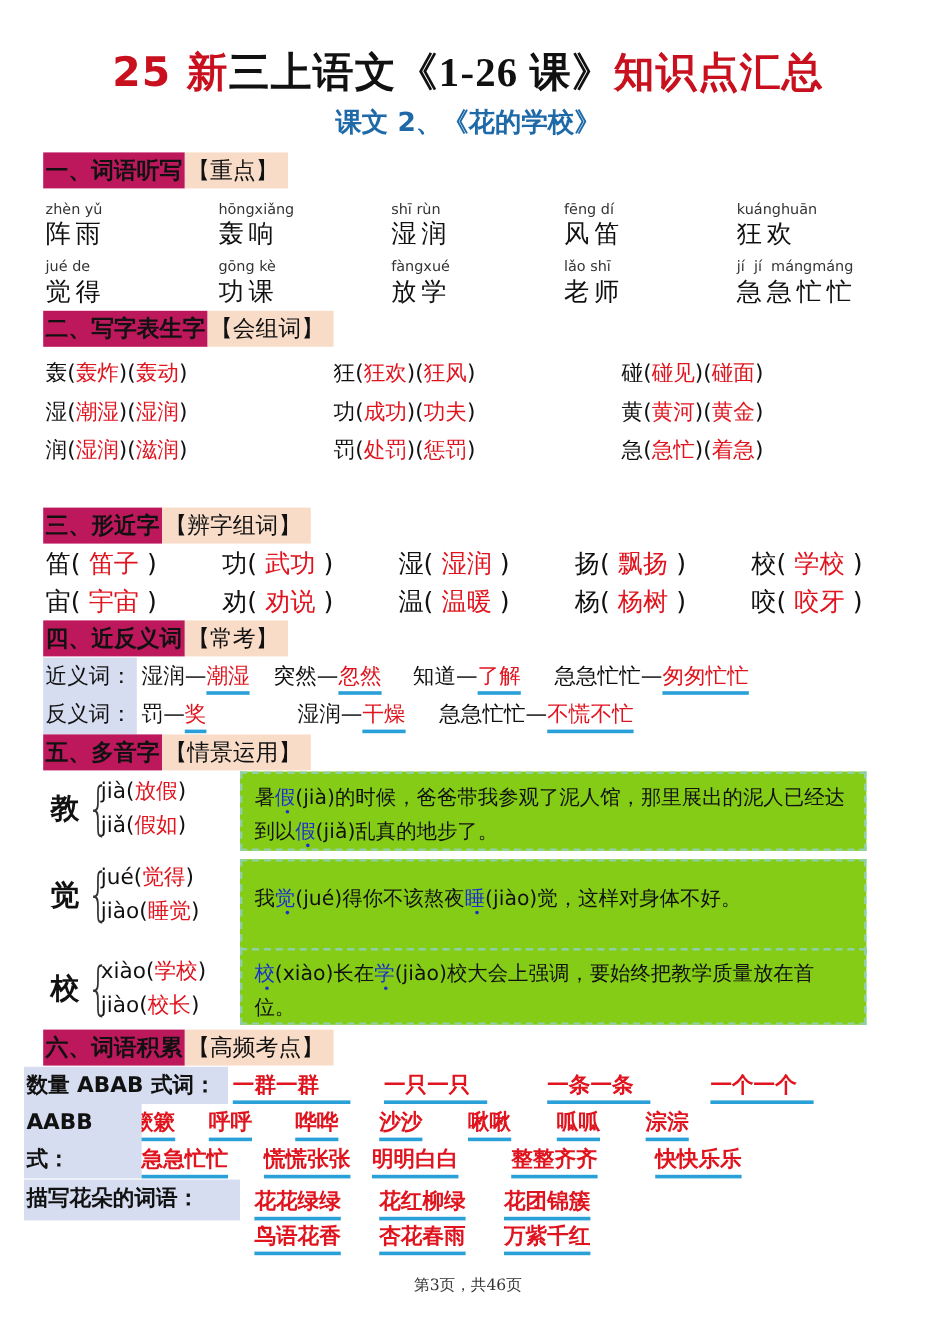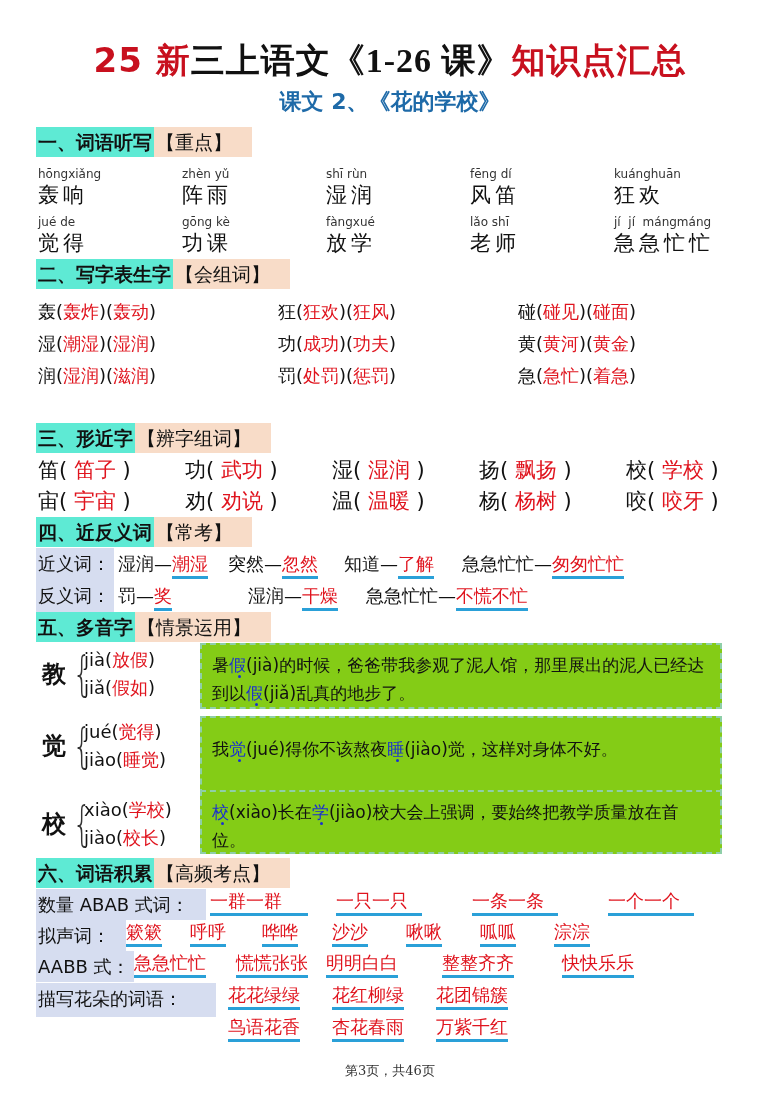--- a/index.html
+++ b/index.html
@@ -2,22 +2,22 @@
 <html><head>
 <meta charset="utf-8">
 <style>
   * { box-sizing: border-box; margin: 0; padding: 0; }
   body { width: 780px; height: 1103px; background: #ffffff; font-family: "DejaVu Sans", sans-serif; color: #111; position: relative; overflow: hidden; }
   .title { position: absolute; top: 38px; left: 0; width: 780px; text-align: center; font-size: 34px; font-weight: bold; letter-spacing: 1px; }
   .title .red { color: #c8101e; }
   .title .black { color: #111; font-family: Liberation Serif, serif; }
   .subtitle { position: absolute; top: 87px; left: 0; width: 780px; text-align: center; font-size: 22px; font-weight: bold; color: #1e6aa8; }
   .sec-head { position: absolute; left: 36px; height: 30px; display: flex; font-size: 19px; font-weight: bold; line-height: 30px; }
-  .sec-head .a { background: #5eead4; padding: 0 2px 0 2px; }
-  .sec-head .b { background: #f8dcc8; padding: 0 20px 0 2px; font-weight: normal; }
+  .sec-head .a { background: #be185d; padding: 0 2px 0 2px; }
+  .sec-head .b { background: #f8dcc8; padding: 0 8px 0 2px; font-weight: normal; }
   .py-grid { position: absolute; left: 38px; width: 720px; }
   .py-row { display: flex; height: 48px; }
   .py-cell { width: 144px; position: relative; }
   .py-cell .py { font-size: 12px; color: #333; height: 16px; line-height: 16px; }
   .py-cell .hz { font-size: 21px; letter-spacing: 4px; line-height: 26px; }
   .words-grid { position: absolute; left: 38px; width: 720px; }
   .w-row { display: flex; height: 32px; font-size: 18px; line-height: 32px; }
   .w-cell { width: 246px; }
   .red { color: #e0141e; }
   .near-row { position: absolute; left: 38px; display: flex; font-size: 21px; height: 30px; line-height: 30px; }
@@ -25,45 +25,45 @@
   .syn-row { position: absolute; left: 36px; height: 32px; display: flex; font-size: 18px; line-height: 32px; }
   .lbl { background: #d6ddf0; padding: 0 4px 0 2px; }
   .ul { color: #e0141e; border-bottom: 3px solid #2aa0d8; line-height: 24px; display: inline-block; }
   .poly { position: absolute; left: 42px; display: flex; align-items: center; }
   .poly .big { font-size: 24px; font-weight: bold; width: 28px; }
   .poly .brace { font-size: 48px; line-height: 48px; font-weight: 100; color: #333; width: 14px; transform: scaleX(0.6); }
   .poly .opts { font-size: 18px; line-height: 28px; }
   .box { position: absolute; left: 200px; width: 522px; background: #84cc16; border: 2px dashed #8fcfa8; font-size: 17px; line-height: 28px; padding: 6px 10px; }
   .blue { color: #1a2fd0; position: relative; }
   .blue::after { content: ""; position: absolute; left: 50%; bottom: -3px; width: 3px; height: 3px; background: #1a2fd0; border-radius: 50%; }
-  .acc-row { position: absolute; left: 36px; height: 31px; display: flex; font-size: 18px; line-height: 31px; align-items: flex-start; }
+  .acc-row { position: absolute; left: 20px; height: 31px; display: flex; font-size: 18px; line-height: 31px; align-items: flex-end; font-weight: bold; }
   .acc-row .ul { margin-right: 0; }
   .footer { position: absolute; top: 1062px; left: 0; width: 780px; text-align: center; font-size: 13px; color: #333; font-family: "DejaVu Serif", serif; }
 </style>
 </head>
 <body>
 
 <div class="title">
   <span class="red">25 新</span><span class="black">三上语文《1-26 课》</span><span class="red">知识点汇总</span>
 </div>
 <div class="subtitle">课文 2、《花的学校》</div>
 
 <div class="sec-head" style="top:127px">
   <span class="a">一、词语听写</span>
     <span class="b">【重点】</span>
 </div>
 <div class="py-grid" style="top:166px">
   <div class="py-row">
     <div class="py-cell">
+        <div class="py">zhèn yǔ</div>
+        <div class="hz">阵雨</div>
+      </div>
+    <div class="py-cell">
         <div class="py">hōngxiǎng</div>
         <div class="hz">轰响</div>
-      </div>
-    <div class="py-cell">
-        <div class="py">zhèn yǔ</div>
-        <div class="hz">阵雨</div>
       </div>
     <div class="py-cell">
         <div class="py">shī rùn</div>
         <div class="hz">湿润</div>
       </div>
     <div class="py-cell">
         <div class="py">fēng dí</div>
         <div class="hz">风笛</div>
       </div>
     <div class="py-cell">

